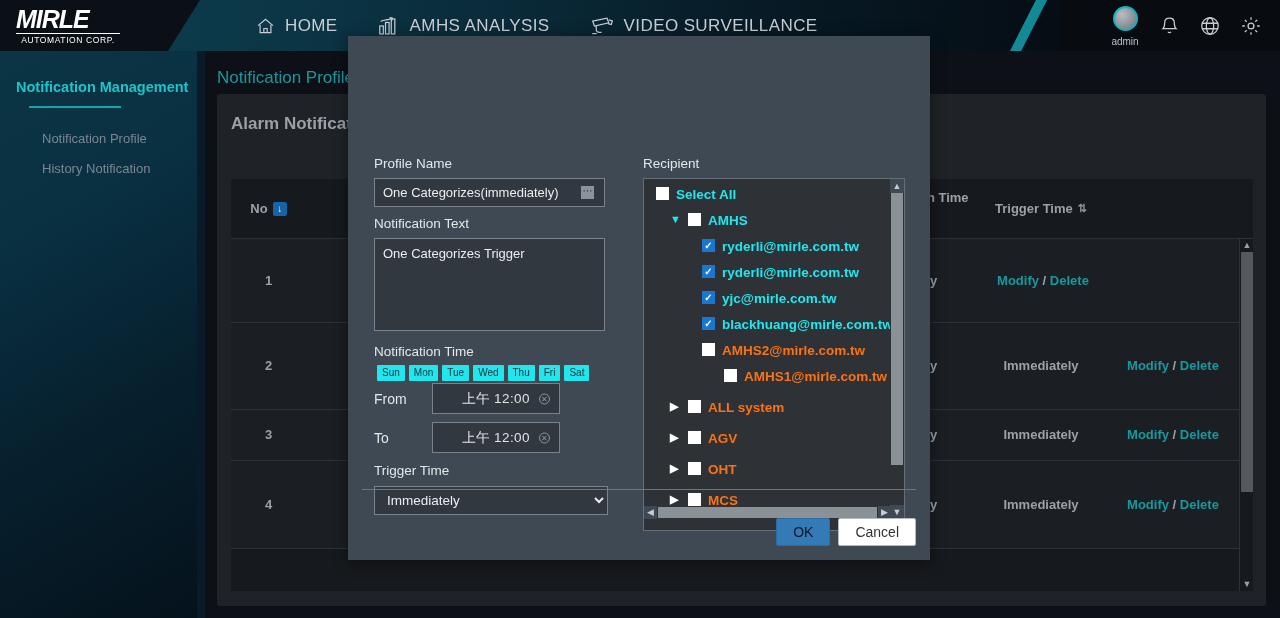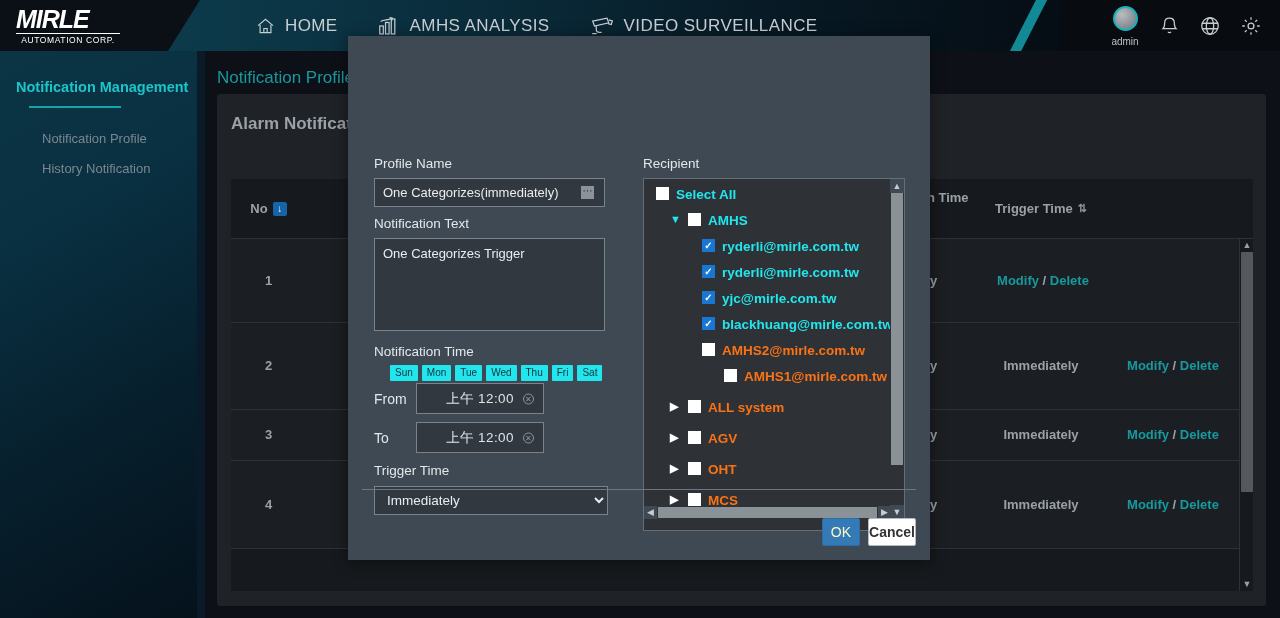--- a/index.html
+++ b/index.html
@@ -234,27 +234,27 @@
   }
   .lbl-notif-text { position: absolute; left: 0; top: 100px; }
   .textarea-notif {
     position: absolute; left: 0; top: 122px;
     width: 231px; height: 93px;
     background: #31383f; border: 1px solid #7a838b;
     color: #e9edf0; font-size: 13px; padding: 7px 8px;
     resize: none; font-family: "Liberation Sans", sans-serif;
   }
   .lbl-notif-time { position: absolute; left: 0; top: 228px; }
-  .days { position: absolute; left: 16px; top: 249px; display: flex; gap: 4px; border-radius: 6px; }
+  .days { position: absolute; left: 3px; top: 249px; display: flex; gap: 4px; border-radius: 6px; }
   .day {
     background: #22e6ee; color: #17323a;
     font-size: 10px; padding: 2px 5px; border-radius: 1px;
     cursor: pointer; line-height: 12px;
   }
-  .time-row { position: absolute; display: flex; align-items: center; gap: 0; }
+  .time-row { position: absolute; display: flex; align-items: center; gap: 16px; }
   .time-row .lbl { width: 42px; color: #e3e7ea; font-size: 14px; }
   .time-box {
     position: relative; width: 128px; height: 31px;
     background: #31383f; border: 1px solid #7a838b;
     display: flex; align-items: center; justify-content: center;
     color: #dfe4e8; font-size: 13.5px; letter-spacing: .4px;
   }
   .time-clear {
     position: absolute; right: 9px; top: 50%; transform: translateY(-50%);
     width: 11px; height: 11px; border-radius: 50%;
@@ -327,29 +327,28 @@
 
   .modal-sep {
     position: absolute; left: 14px; top: 453px; width: 554px; height: 1px;
     background: #6d7680;
   }
   .modal-actions {
     position: absolute; right: 14px; top: 482px;
     display: flex; gap: 8px; align-items: center;
   }
   .btn-ok {
-    background: #337ab7; color: #fef9c3; border: 1px solid #2e6da4;
-    font-size: 14px; padding: 5px 8px; cursor: pointer; border-radius: 2px;
+    background: #337ab7; color: #0f172a; border: 1px solid #2e6da4;
+    font-size: 14px; padding: 5px 16px; cursor: pointer; border-radius: 2px;
     font-family: "Liberation Sans", sans-serif;
   }
   .btn-cancel {
     background: #ffffff; color: #333333; border: 1px solid #b4bac0;
-    font-size: 14px; padding: 5px 0; cursor: pointer; border-radius: 2px;
+    font-size: 14px; padding: 5px 16px; cursor: pointer; border-radius: 2px;
     font-family: "Liberation Sans", sans-serif;
-    font-weight: bold;
   }
 </style>
 </head>
 <body>
 
 <div id="app">
 
   <div id="sidebar">
     <div class="side-title">Notification Management</div>
     <div class="side-rule"></div>

